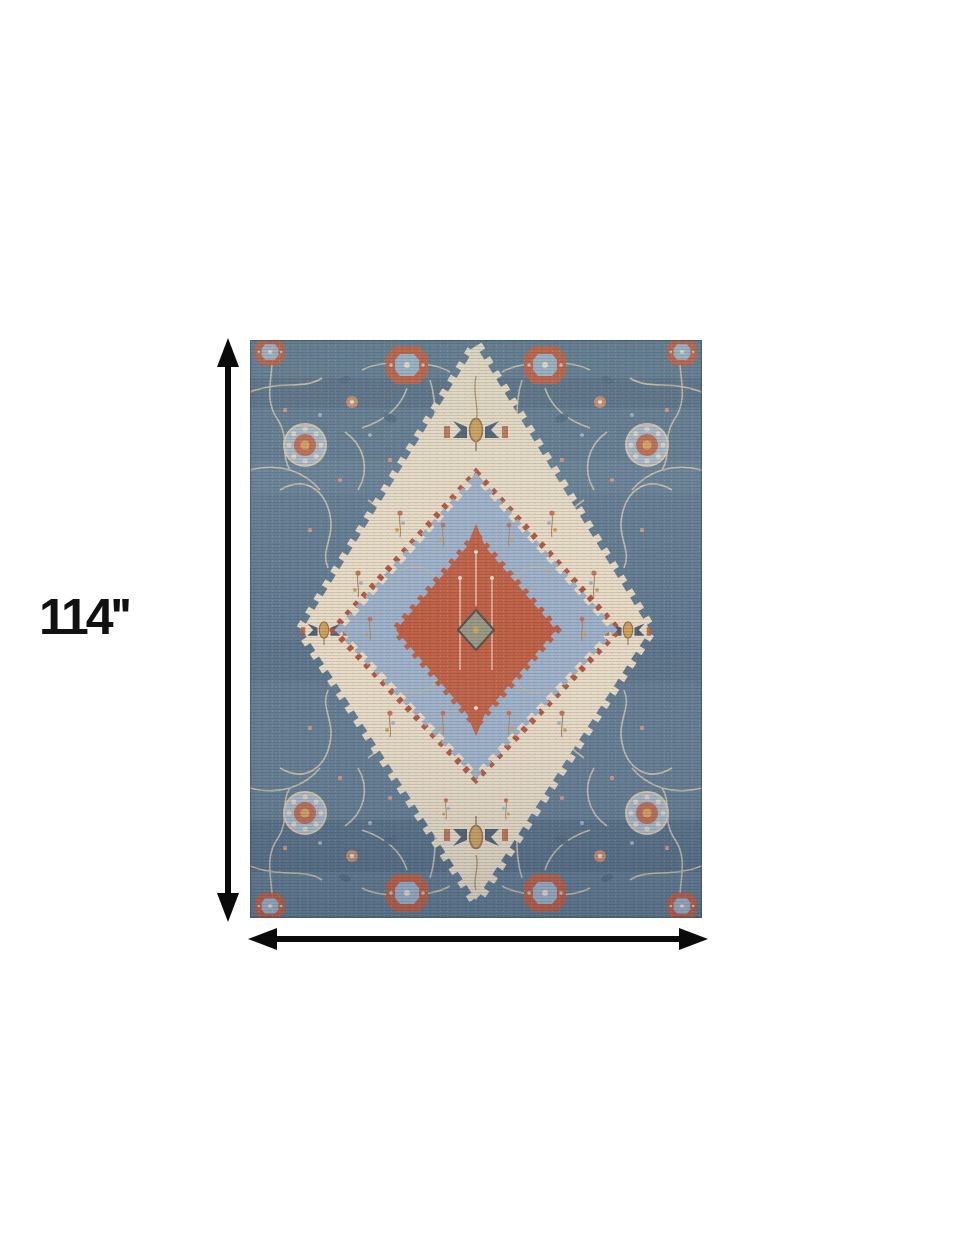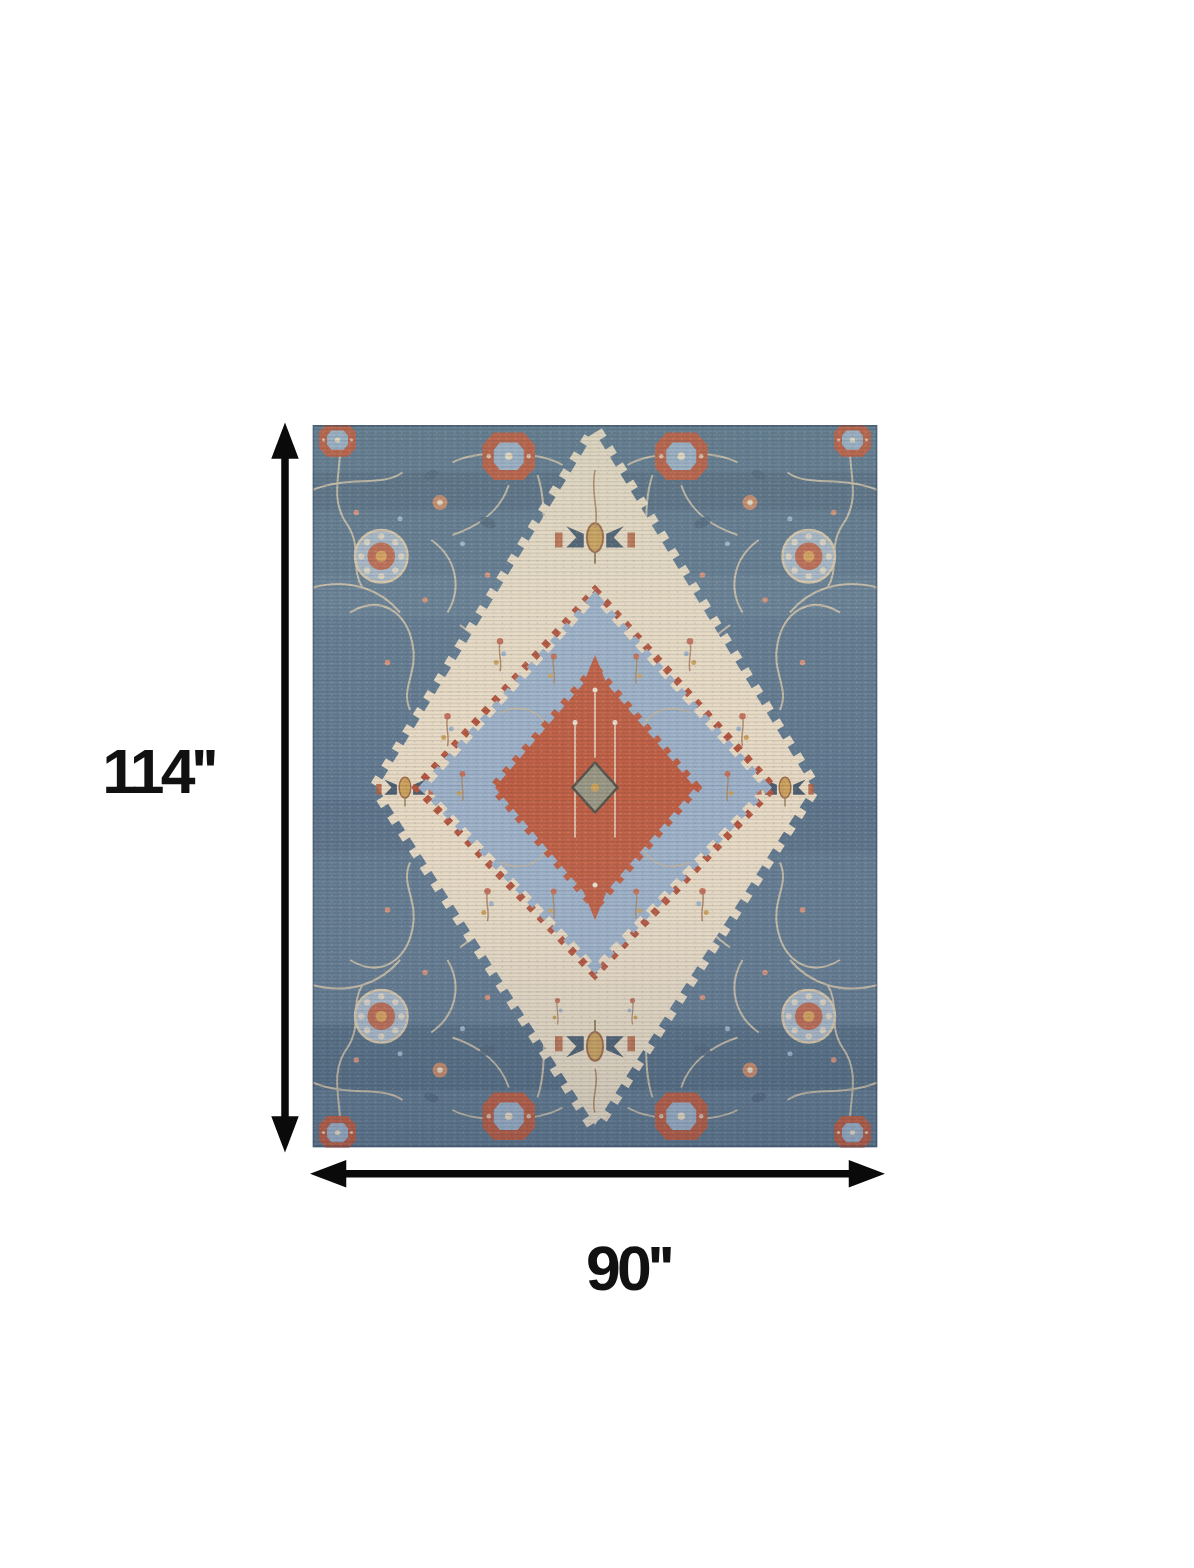--- a/index.html
+++ b/index.html
@@ -5,21 +5,21 @@
   html,body{margin:0;padding:0;background:#ffffff;}
   .canvas{
     position:relative;width:955px;height:1254px;background:#ffffff;
     overflow:hidden;font-family:"Liberation Sans",sans-serif;
   }
   .rug{position:absolute;left:250px;top:340px;width:452px;height:578px;}
   .rug svg{display:block;width:100%;height:100%;}
   .dims{position:absolute;left:0;top:0;width:955px;height:1254px;pointer-events:none;}
   .dim-label{
     position:absolute;font-weight:700;font-size:50px;letter-spacing:-3px;
-    color:#111111;text-align:center;line-height:1;white-space:nowrap;
+    color:#111111;text-align:left;line-height:1;white-space:nowrap;
   }
   .height-label{left:39px;top:592px;width:175px;}
   .width-label{left:415px;top:990px;width:175px;}
 </style>
 </head>
 <body>
 
 <div class="canvas">
 
   <div class="rug">
@@ -187,15 +187,14 @@
       <polygon points="228,922 217,893 239,893" fill="#0a0a0a"></polygon>
     </g>
     <g>
       <line x1="272" y1="939" x2="684" y2="939" stroke-width="6" stroke="#0a0a0a"></line>
       <polygon points="248,939 277,928 277,950" fill="#0a0a0a"></polygon>
       <polygon points="708,939 679,928 679,950" fill="#0a0a0a"></polygon>
     </g>
   </svg>
 
   <div class="dim-label height-label">114''</div>
-  <div class="dim-label width-label">90''</div>
 
 </div>
 
 </body></html>

